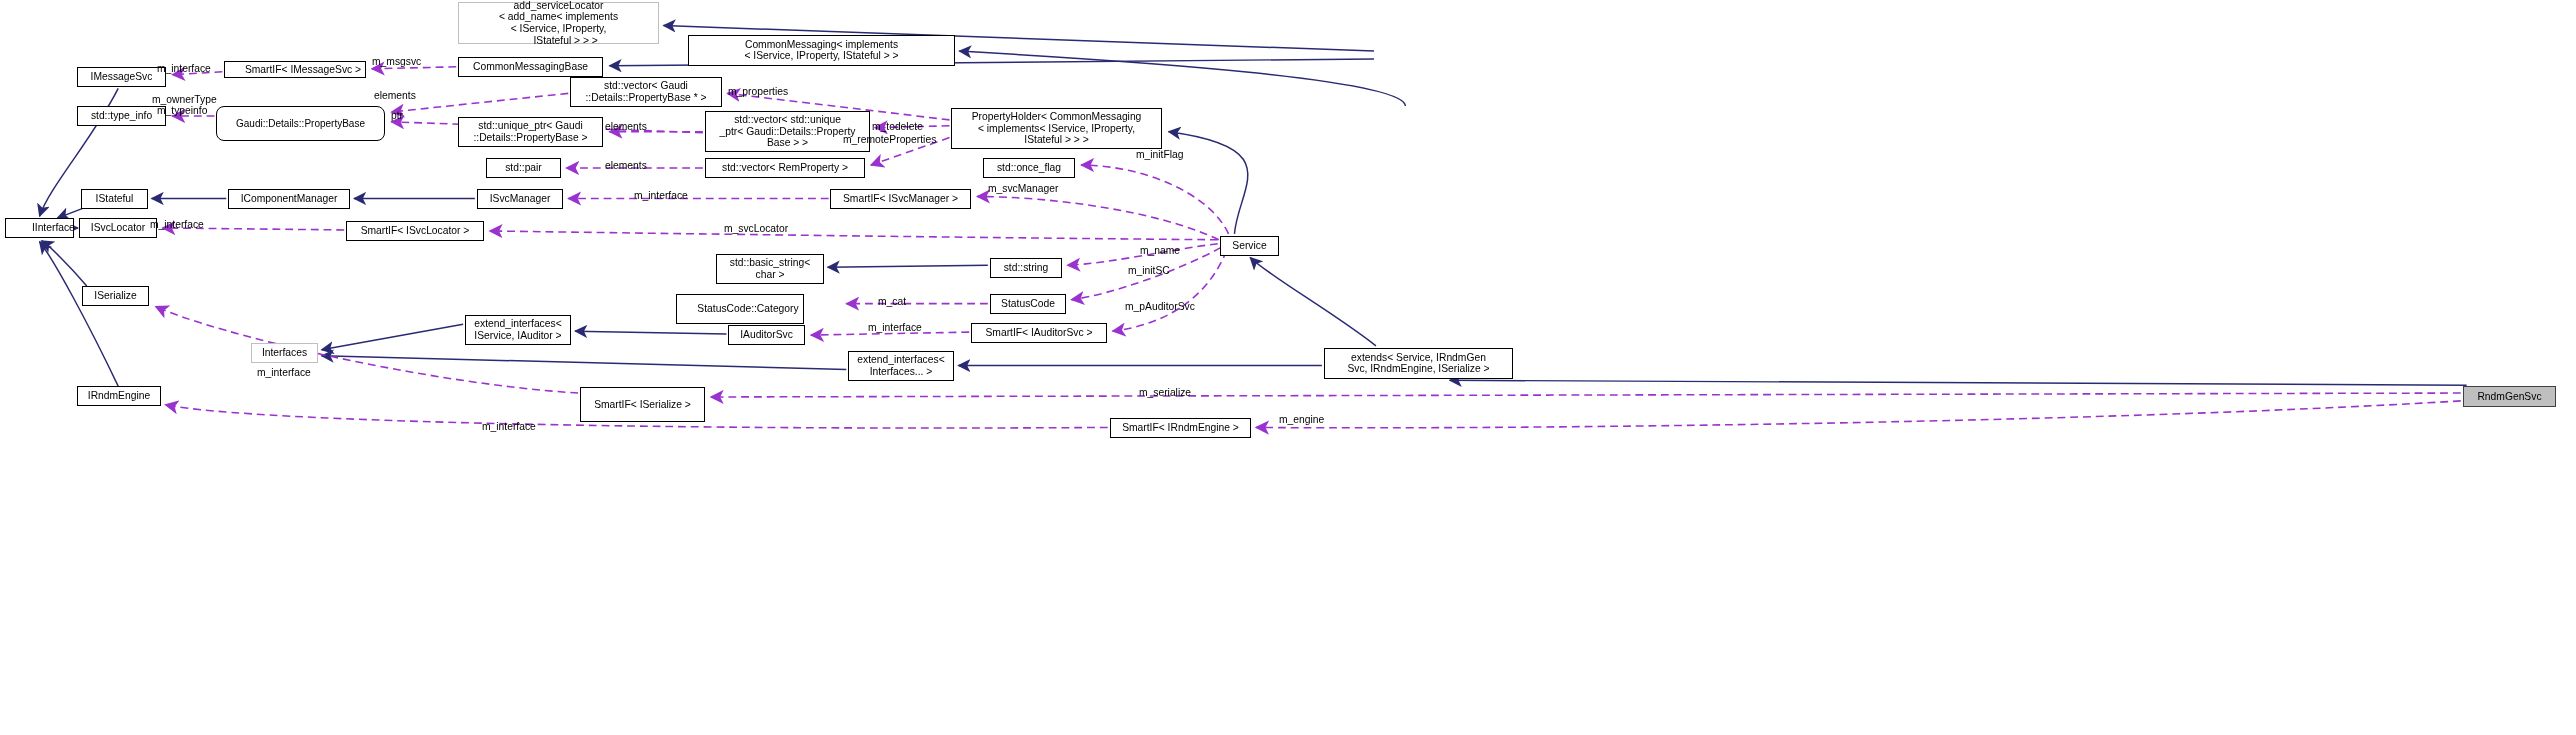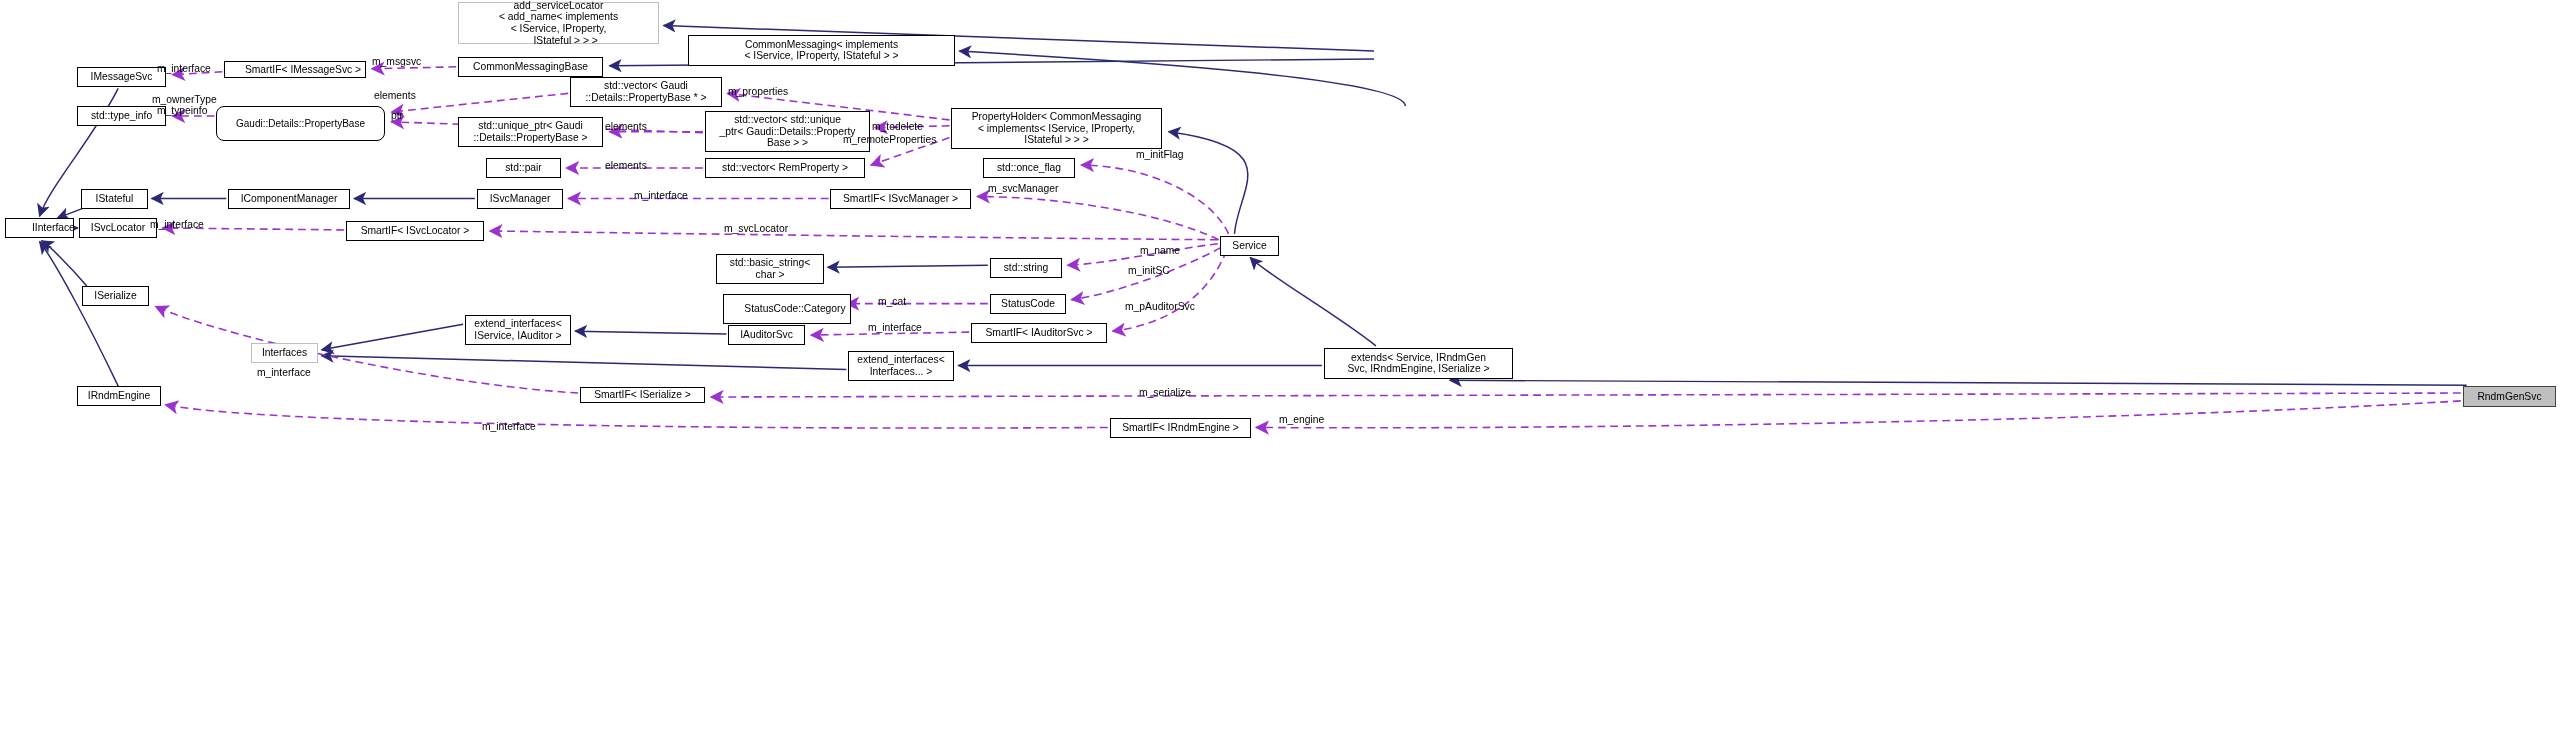--- a/index.html
+++ b/index.html
@@ -188,33 +188,33 @@
       <div class="node" style="left: 228px; top: 189px; width: 122px; height: 19.7px; font-size: 10.3px;">IComponentManager</div>
       <div class="node" style="left: 477px; top: 189px; width: 86px; height: 19.7px; font-size: 10.3px;">ISvcManager</div>
       <div class="node" style="left: 830px; top: 189px; width: 141px; height: 19.7px; font-size: 10.3px;">SmartIF&lt; ISvcManager &gt;</div>
       <div class="node" style="left: 4.9px; top: 218px; width: 69px; height: 19.7px; font-size: 10.3px; padding-left: 28px;">IInterface</div>
       <div class="node" style="left: 79px; top: 218px; width: 78px; height: 19.7px; font-size: 10.3px;">ISvcLocator</div>
       <div class="node" style="left: 346px; top: 221px; width: 138px; height: 19.7px; font-size: 10.3px;">SmartIF&lt; ISvcLocator &gt;</div>
       <div class="node" style="left: 1220px; top: 236px; width: 59px; height: 19.7px; font-size: 10.3px;">Service</div>
       <div class="node" style="left: 716px; top: 254px; width: 108px; height: 29.5px; font-size: 10.3px;">std::basic_string&lt;
 char &gt;</div>
       <div class="node" style="left: 990px; top: 258px; width: 72px; height: 19.7px; font-size: 10.3px; text-align: right;">std::string</div>
-      <div class="node" style="left: 723px; top: 294px; width: 128px; height: 30px; font-size: 10.3px; padding-left: 16px;">StatusCode::Category</div>
+      <div class="node" style="left: 676px; top: 294px; width: 128px; height: 30px; font-size: 10.3px; padding-left: 16px;">StatusCode::Category</div>
       <div class="node" style="left: 990px; top: 294px; width: 76px; height: 19.7px; font-size: 10.3px;">StatusCode</div>
       <div class="node" style="left: 465px; top: 315px; width: 106px; height: 29.5px; font-size: 10.3px;">extend_interfaces&lt;
 IService, IAuditor &gt;</div>
       <div class="node" style="left: 728px; top: 325px; width: 77px; height: 19.7px; font-size: 10.3px;">IAuditorSvc</div>
       <div class="node" style="left: 971px; top: 323px; width: 136px; height: 19.7px; font-size: 10.3px;">SmartIF&lt; IAuditorSvc &gt;</div>
       <div class="node gray-border" style="left: 251px; top: 343px; width: 67px; height: 19.7px; font-size: 10.3px;">Interfaces</div>
       <div class="node" style="left: 848px; top: 351px; width: 106px; height: 29.5px; font-size: 10.3px;">extend_interfaces&lt;
 Interfaces... &gt;</div>
       <div class="node" style="left: 1324px; top: 348px; width: 189px; height: 30.5px; font-size: 10.3px;">extends&lt; Service, IRndmGen
 Svc, IRndmEngine, ISerialize &gt;</div>
       <div class="node" style="left: 82px; top: 286px; width: 67px; height: 19.7px; font-size: 10.3px;">ISerialize</div>
-      <div class="node" style="left: 580px; top: 387px; width: 125px; height: 16px; font-size: 10.3px;">SmartIF&lt; ISerialize &gt;</div>
+      <div class="node" style="left: 580px; top: 387px; width: 125px; height: 35px; font-size: 10.3px;">SmartIF&lt; ISerialize &gt;</div>
       <div class="node filled" style="left: 2463px; top: 386px; width: 93px; height: 20.6px; font-size: 10.3px;">RndmGenSvc</div>
       <div class="node" style="left: 77px; top: 386px; width: 84px; height: 19.7px; font-size: 10.3px;">IRndmEngine</div>
       <div class="node" style="left: 1110px; top: 418px; width: 141px; height: 19.7px; font-size: 10.3px;">SmartIF&lt; IRndmEngine &gt;</div>
     </div>
   <div id="labels">
       <div class="edge-label" style="left: 372px; top: 56px; font-size: 10.3px;">m_msgsvc</div>
       <div class="edge-label" style="left: 157px; top: 63px; font-size: 10.3px;">m_interface</div>
       <div class="edge-label" style="left: 374px; top: 90px; font-size: 10.3px;">elements</div>
       <div class="edge-label" style="left: 152px; top: 94px; font-size: 10.3px;">m_ownerType</div>
       <div class="edge-label" style="left: 157px; top: 105px; font-size: 10.3px;">m_typeinfo</div>

